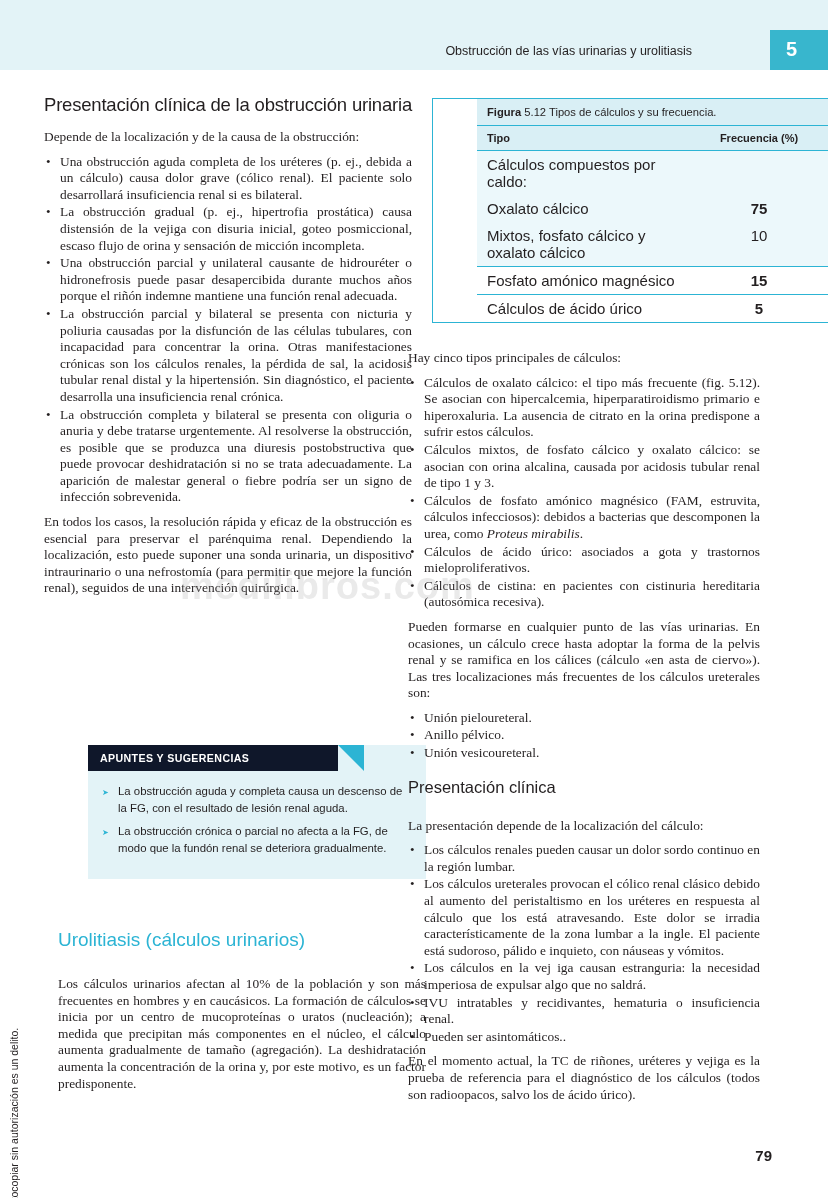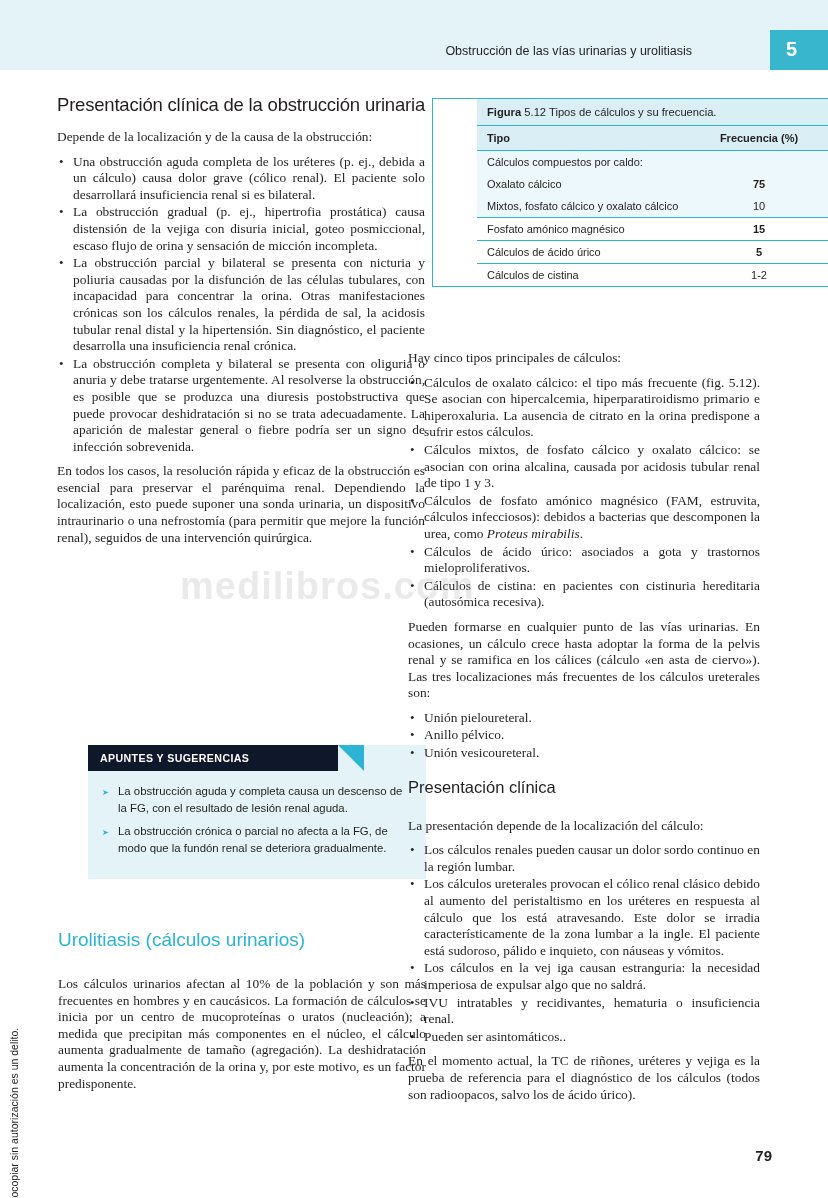--- a/index.html
+++ b/index.html
@@ -69,21 +69,21 @@
     font-family: "Liberation Sans", sans-serif;
     font-size: 10.5px;
     color: #231f20;
     text-align: left;
     white-space: nowrap;
   }
 
   
   .col-left {
     position: absolute;
-    left: 57px;
+    left: 44px;
     top: 92px;
     width: 368px;
   }
 
   h1.sec-title {
     font-family: "Liberation Sans", sans-serif;
     font-weight: normal;
     font-size: 18.5px;
     line-height: 25px;
     color: #231f20;
@@ -164,21 +164,21 @@
     text-align: left;
     font-weight: bold;
     padding: 6px 10px;
     border-bottom: 1px solid #2cb4d4;
     font-size: 11px;
   }
   table.fig-table th.num { text-align: center; width: 120px; }
   table.fig-table td {
     padding: 5px 10px;
     vertical-align: top;
-    font-size: 11px;
+    font-size: 15px;
   }
   table.fig-table td.num { text-align: center; }
   table.fig-table tr.band td { background: #ecf8fb; }
   table.fig-table tr.rule td { border-top: 1px solid #2cb4d4; }
   td.indent { padding-left: 24px; }
   .bold { font-weight: bold; }
 
   
   .apuntes {
     position: absolute;
@@ -270,20 +270,21 @@
 <div class="chapter-num">5</div>
 
 <div class="copyright">© Elsevier. Fotocopiar sin autorización es un delito.</div>
 
 <div class="col-left">
   <h1 class="sec-title">Presentación clínica de la obstrucción urinaria</h1>
   <p class="body">Depende de la localización y de la causa de la obstrucción:</p>
   <ul class="bullets">
     <li>Una obstrucción aguda completa de los uréteres (p. ej., debida a un cálculo) causa dolor grave (cólico renal). El paciente solo desarrollará insuficiencia renal si es bilateral.</li>
     <li>La obstrucción gradual (p. ej., hipertrofia prostática) causa distensión de la vejiga con disuria inicial, goteo posmiccional, escaso flujo de orina y sensación de micción incompleta.</li>
+    <li>Una obstrucción parcial y unilateral causante de hidrouréter o hidronefrosis puede pasar desapercibida durante muchos años porque el riñón indemne mantiene una función renal adecuada.</li>
     <li>La obstrucción parcial y bilateral se presenta con nicturia y poliuria causadas por la disfunción de las células tubulares, con incapacidad para concentrar la orina. Otras manifestaciones crónicas son los cálculos renales, la pérdida de sal, la acidosis tubular renal distal y la hipertensión. Sin diagnóstico, el paciente desarrolla una insuficiencia renal crónica.</li>
     <li>La obstrucción completa y bilateral se presenta con oliguria o anuria y debe tratarse urgentemente. Al resolverse la obstrucción, es posible que se produzca una diuresis postobstructiva que puede provocar deshidratación si no se trata adecuadamente. La aparición de malestar general o fiebre podría ser un signo de infección sobrevenida.</li>
   </ul>
   <p class="body">En todos los casos, la resolución rápida y eficaz de la obstrucción es esencial para preservar el parénquima renal. Dependiendo la localización, esto puede suponer una sonda urinaria, un dispositivo intraurinario o una nefrostomía (para permitir que mejore la función renal), seguidos de una intervención quirúrgica.</p>
 </div>
 
 <div class="apuntes">
   <div class="apuntes-head">
     <span>APUNTES Y SUGERENCIAS</span>
   </div>
@@ -324,24 +325,20 @@
         <td class="indent">Mixtos, fosfato cálcico y oxalato cálcico</td>
         <td class="num">10</td>
       </tr>
       <tr class="rule">
         <td>Fosfato amónico magnésico</td>
         <td class="num bold">15</td>
       </tr>
       <tr class="rule">
         <td>Cálculos de ácido úrico</td>
         <td class="num bold">5</td>
-      </tr>
-      <tr class="rule">
-        <td>Cálculos de cistina</td>
-        <td class="num">1-2</td>
       </tr>
     </tbody>
   </table>
 </div>
 
 <div style="position:absolute; left:408px; top:350px; width:352px;">
   <p class="body">Hay cinco tipos principales de cálculos:</p>
   <ul class="bullets">
     <li>Cálculos de oxalato cálcico: el tipo más frecuente (fig. 5.12). Se asocian con hipercalcemia, hiperparatiroidismo primario e hiperoxaluria. La ausencia de citrato en la orina predispone a sufrir estos cálculos.</li>
     <li>Cálculos mixtos, de fosfato cálcico y oxalato cálcico: se asocian con orina alcalina, causada por acidosis tubular renal de tipo 1 y 3.</li>

